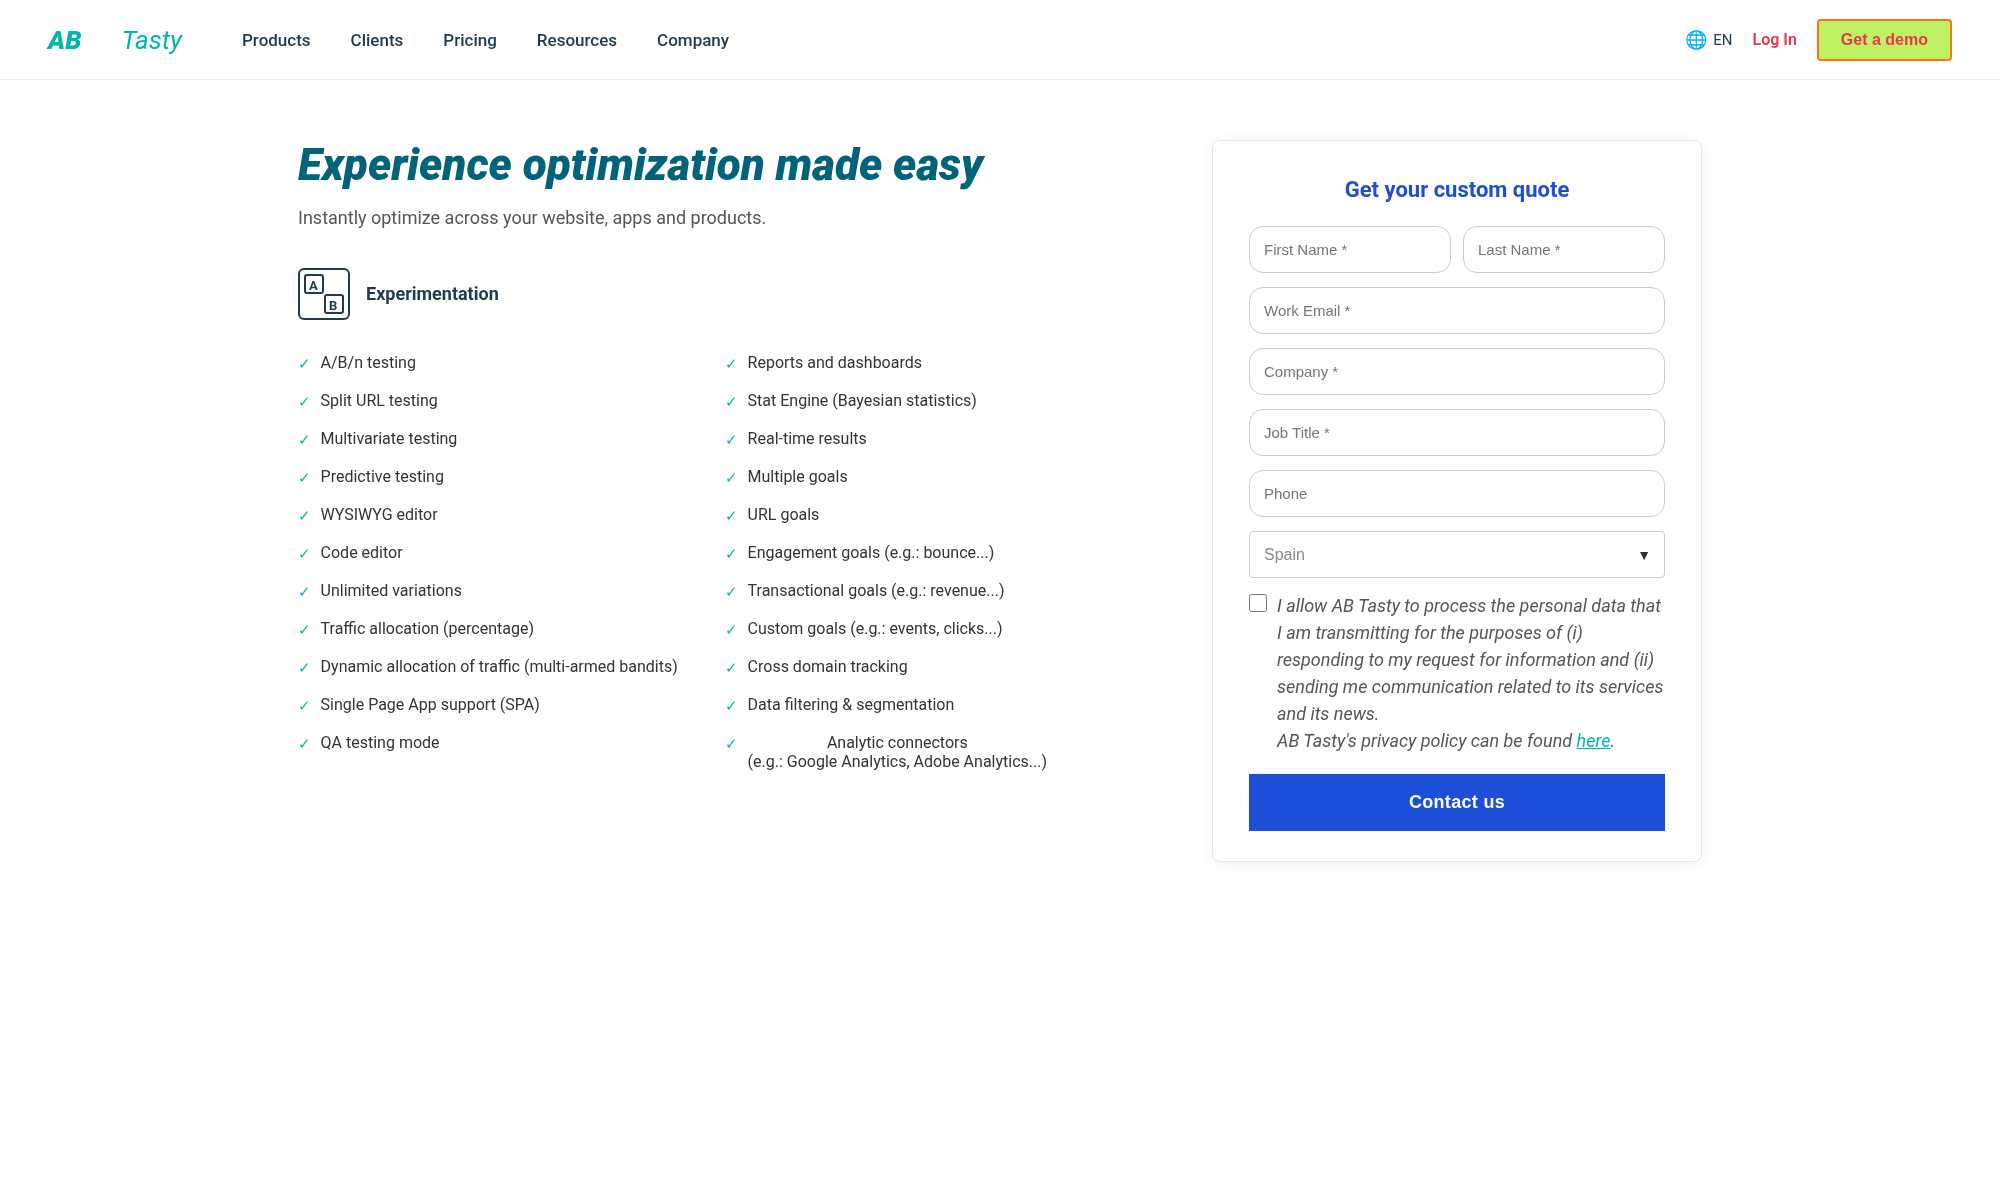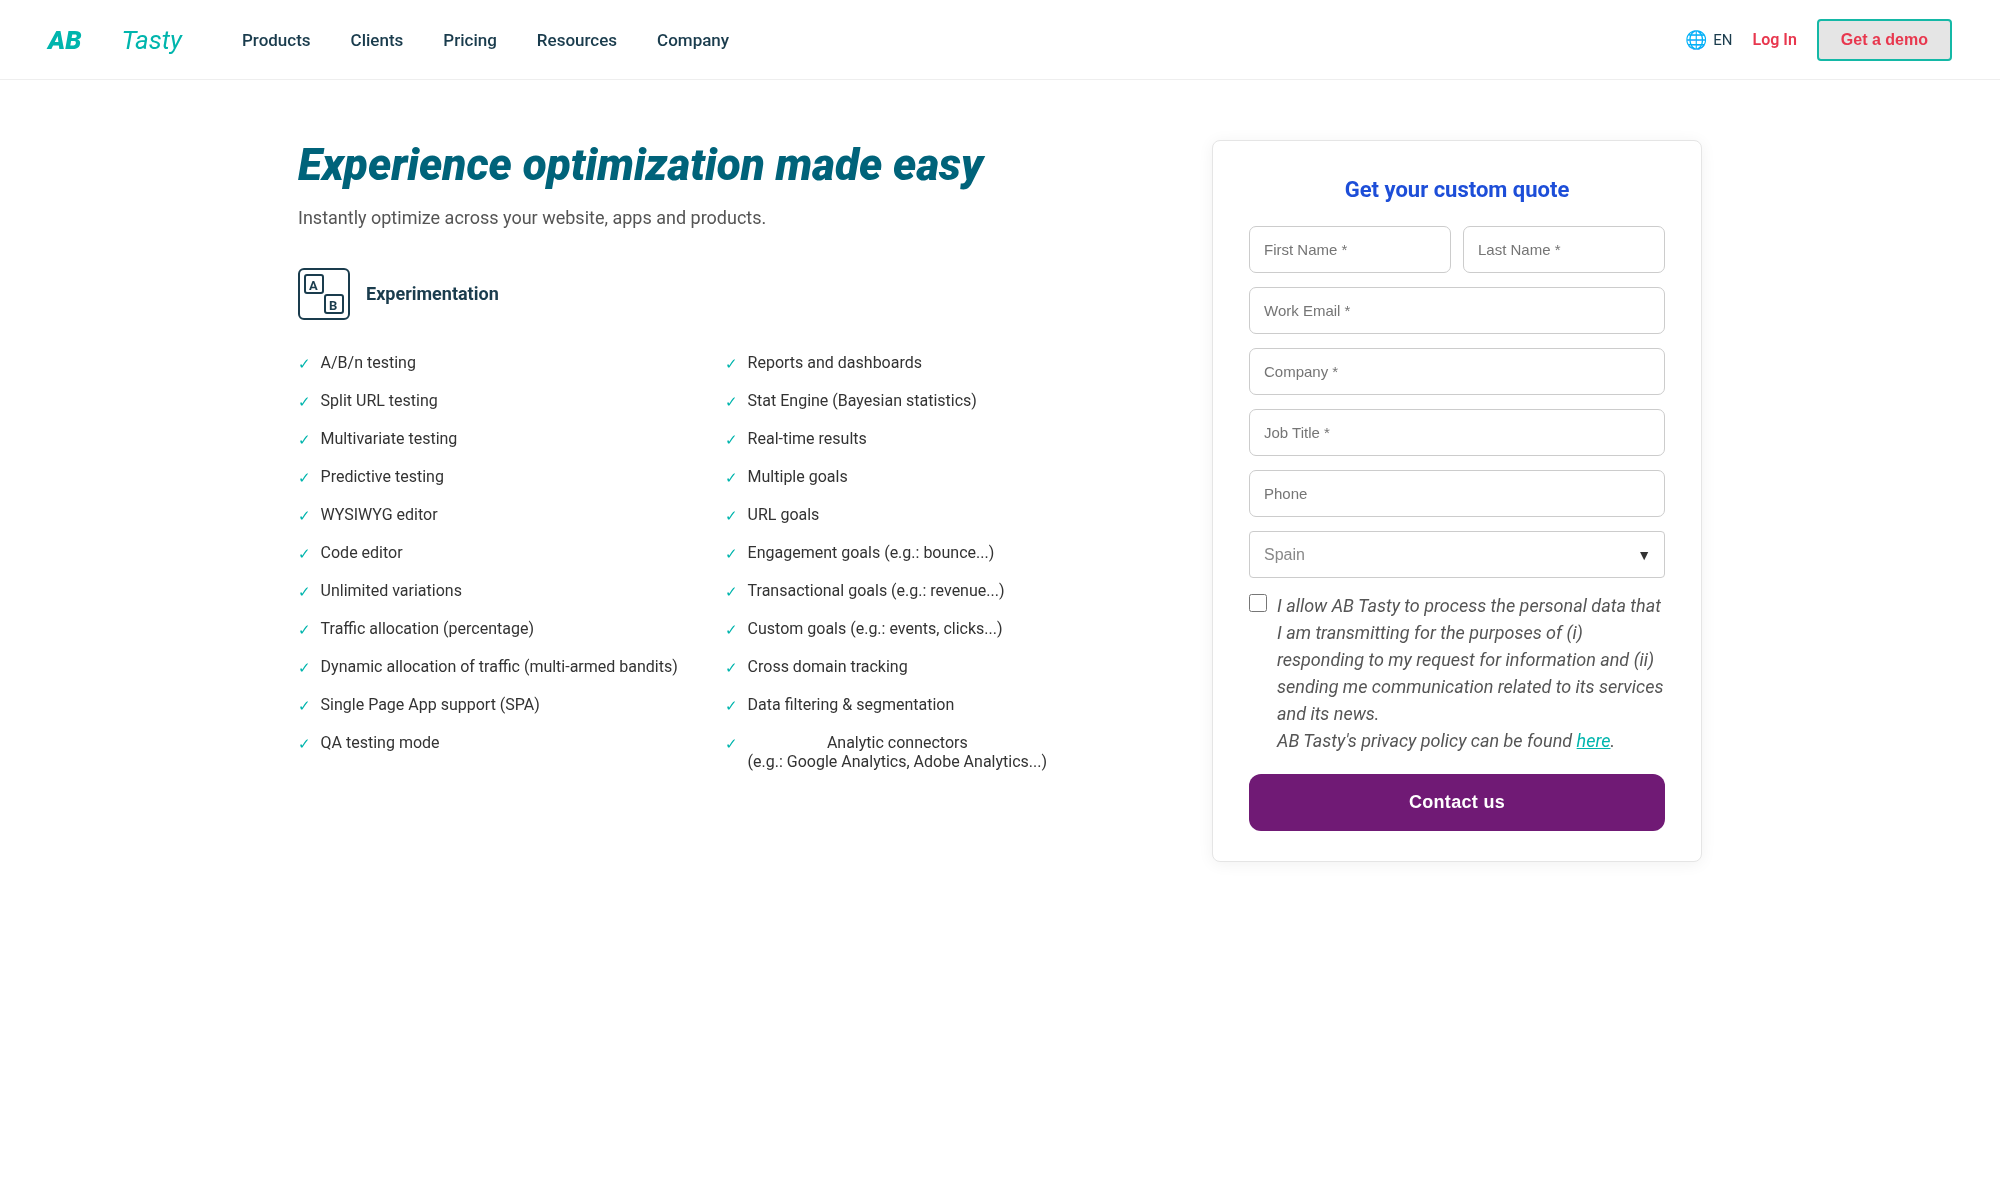--- a/index.html
+++ b/index.html
@@ -53,29 +53,29 @@
       cursor: pointer;
     }
     .globe-icon { font-size: 18px; color: #1a3c4d; }
     .nav-login {
       color: #e8374e;
       font-size: 16px;
       font-weight: 600;
       text-decoration: none;
     }
     .nav-demo {
-      border: 2px solid #14b8a6;
+      border: 2px solid #f97316;
       color: #e8374e;
       padding: 10px 22px;
       border-radius: 4px;
       font-size: 16px;
       font-weight: 600;
       text-decoration: none;
       cursor: pointer;
-      background: #e5e5e5;
+      background: #bef264;
     }
 
     
     .main-layout {
       display: flex;
       padding: 60px 48px 60px 48px;
       gap: 60px;
       max-width: 1500px;
       margin: 0 auto;
     }
@@ -166,21 +166,21 @@
       gap: 12px;
       margin-bottom: 14px;
     }
     .form-group {
       flex: 1;
       display: flex;
       flex-direction: column;
     }
     .form-input {
       border: 1.5px solid #ccc;
-      border-radius: 7px;
+      border-radius: 14px;
       padding: 14px 14px;
       font-size: 15px;
       color: #888;
       outline: none;
       width: 100%;
       background: #fff;
     }
     .form-select {
       border: 1.5px solid #ccc;
       border-radius: 4px;
@@ -228,24 +228,24 @@
       color: #555;
       line-height: 1.5;
       font-style: italic;
     }
     .consent-link {
       color: #00b5ad;
       text-decoration: underline;
     }
     .submit-btn {
       width: 100%;
-      background: #701a75;
+      background: #1d4ed8;
       color: #fff;
       border: none;
-      border-radius: 12px;
+      border-radius: 0;
       padding: 18px;
       font-size: 18px;
       font-weight: 600;
       cursor: pointer;
       letter-spacing: 0.3px;
     }
 
     
     .ab-icon-svg {
       width: 42px;

